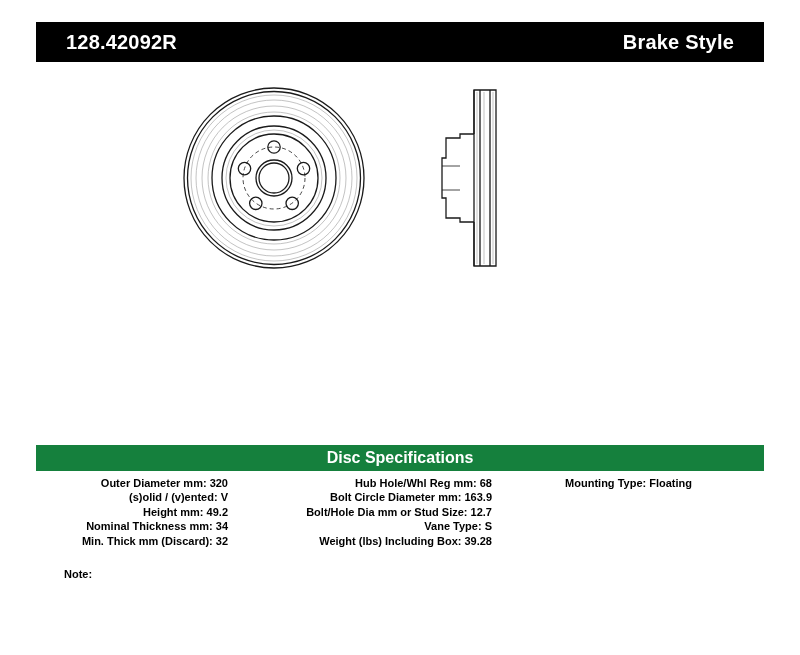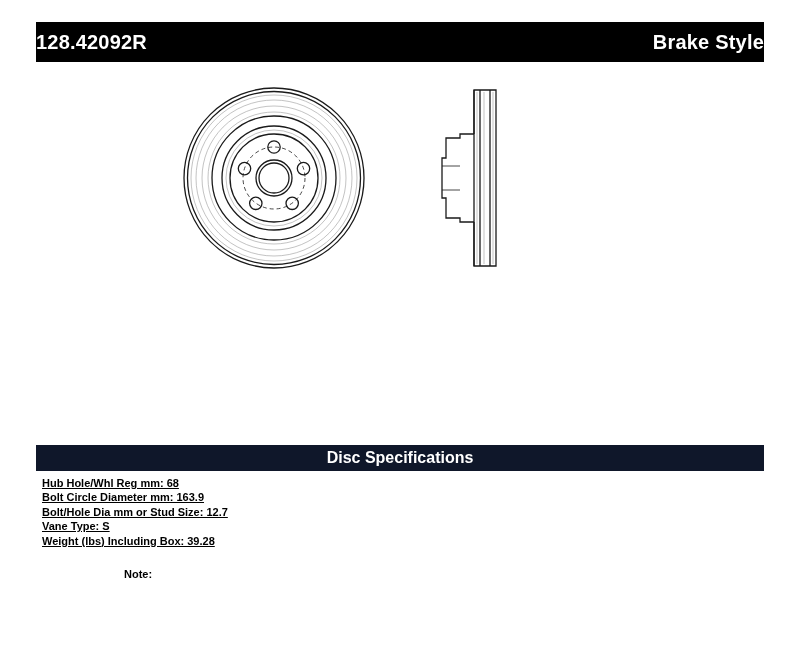--- a/index.html
+++ b/index.html
@@ -25,21 +25,21 @@
     position: absolute;
     left: 36px;
     top: 22px;
     width: 728px;
     height: 40px;
     background: #000000;
     display: flex;
     align-items: center;
     justify-content: space-between;
     box-sizing: border-box;
-    padding: 0 0;
+    padding: 0 30px;
   }
   .part-number {
     color: #ffffff;
     font-size: 20px;
     font-weight: bold;
     letter-spacing: 0.2px;
     line-height: 1;
   }
   .product-type {
     color: #ffffff;
@@ -58,21 +58,21 @@
     height: 330px;
   }
 
   
   .spec-title-bar {
     position: absolute;
     left: 36px;
     top: 445px;
     width: 728px;
     height: 26px;
-    background: #0f172a;
+    background: #15803d;
     display: flex;
     align-items: center;
     justify-content: center;
   }
   .spec-title {
     color: #ffffff;
     font-size: 16px;
     font-weight: bold;
     line-height: 1;
   }
@@ -89,22 +89,22 @@
   .spec-columns {
     display: flex;
     align-items: flex-start;
   }
   .col-left {
     width: 192px;
     text-align: right;
   }
   .col-mid {
     width: 258px;
+    text-align: right;
     padding-left: 6px;
-    text-decoration: underline;
   }
   .col-right {
     flex: 1;
     text-align: right;
     padding-right: 72px;
   }
   .spec-row {
     line-height: 14.4px;
     white-space: nowrap;
   }
@@ -112,21 +112,21 @@
   
   .note {
     position: absolute;
     left: 36px;
     top: 568px;
     width: 728px;
     font-size: 11px;
     font-weight: bold;
   }
   .note-label {
-    margin-left: 88px;
+    margin-left: 28px;
   }
 </style>
 </head>
 <body>
 
 <div class="page">
 
   <div class="header-bar">
     <div class="part-number">128.42092R</div>
     <div class="product-type">Brake Style</div>
@@ -187,27 +187,37 @@
       </g>
     </svg>
   </div>
 
   <div class="spec-title-bar">
     <div class="spec-title">Disc Specifications</div>
   </div>
 
   <div class="specs">
     <div class="spec-columns">
+      <div class="col-left">
+        <div class="spec-row">Outer Diameter mm: 320</div>
+        <div class="spec-row">(s)olid / (v)ented: V</div>
+        <div class="spec-row">Height mm: 49.2</div>
+        <div class="spec-row">Nominal Thickness mm: 34</div>
+        <div class="spec-row">Min. Thick mm (Discard): 32</div>
+      </div>
       <div class="col-mid">
         <div class="spec-row">Hub Hole/Whl Reg mm: 68</div>
         <div class="spec-row">Bolt Circle Diameter mm: 163.9</div>
         <div class="spec-row">Bolt/Hole Dia mm or Stud Size: 12.7</div>
         <div class="spec-row">Vane Type: S</div>
         <div class="spec-row">Weight (lbs) Including Box: 39.28</div>
       </div>
+      <div class="col-right">
+        <div class="spec-row">Mounting Type: Floating</div>
+      </div>
     </div>
   </div>
 
   <div class="note">
     <span class="note-label">Note:</span>
     <span></span>
   </div>
 
 </div>
 

